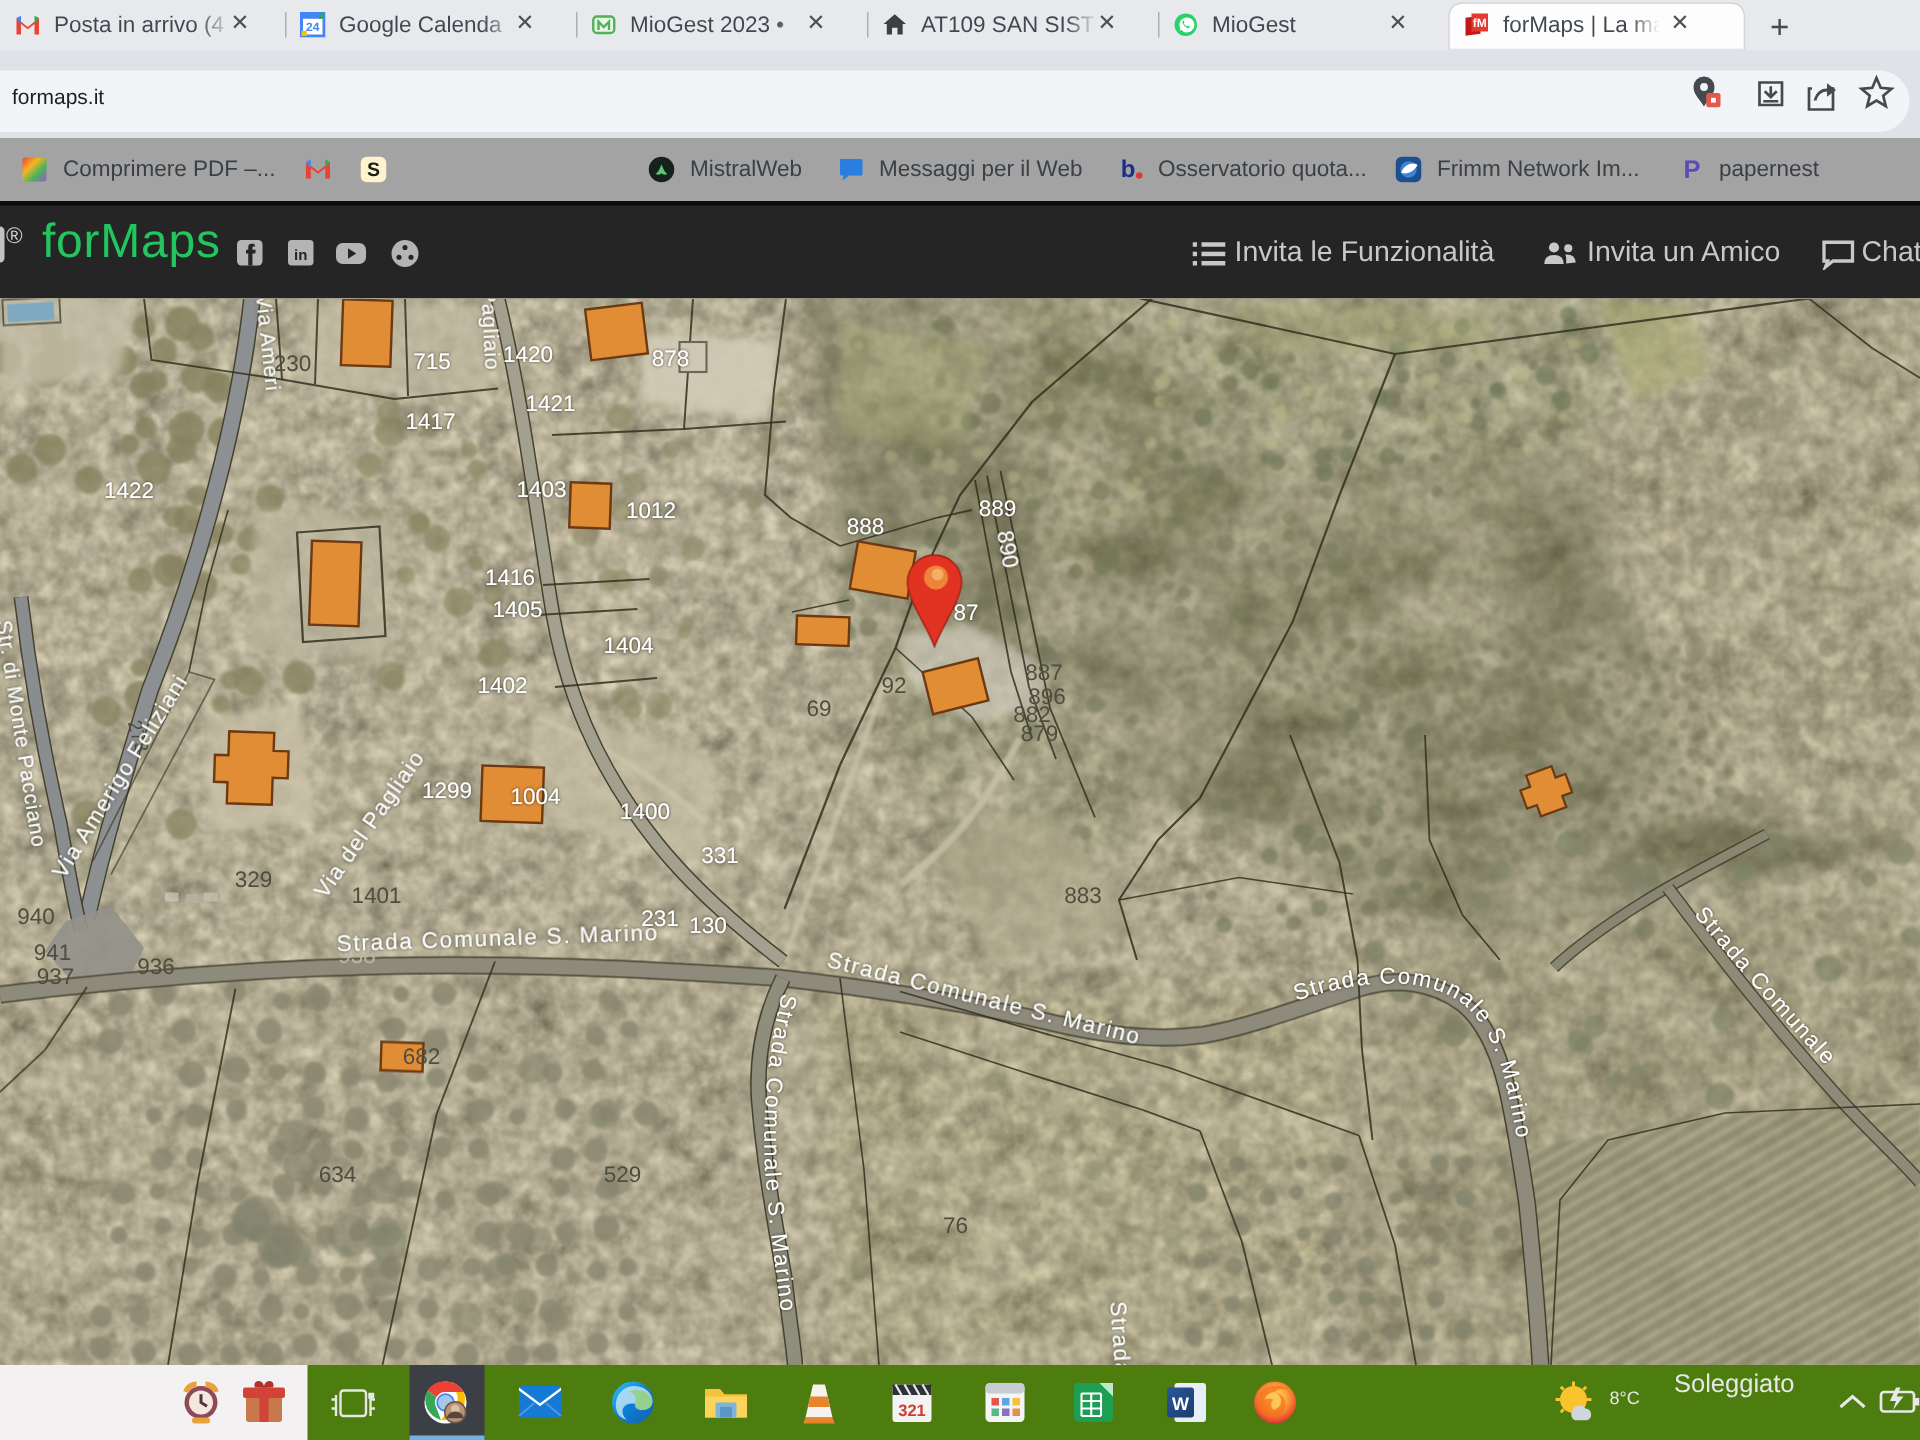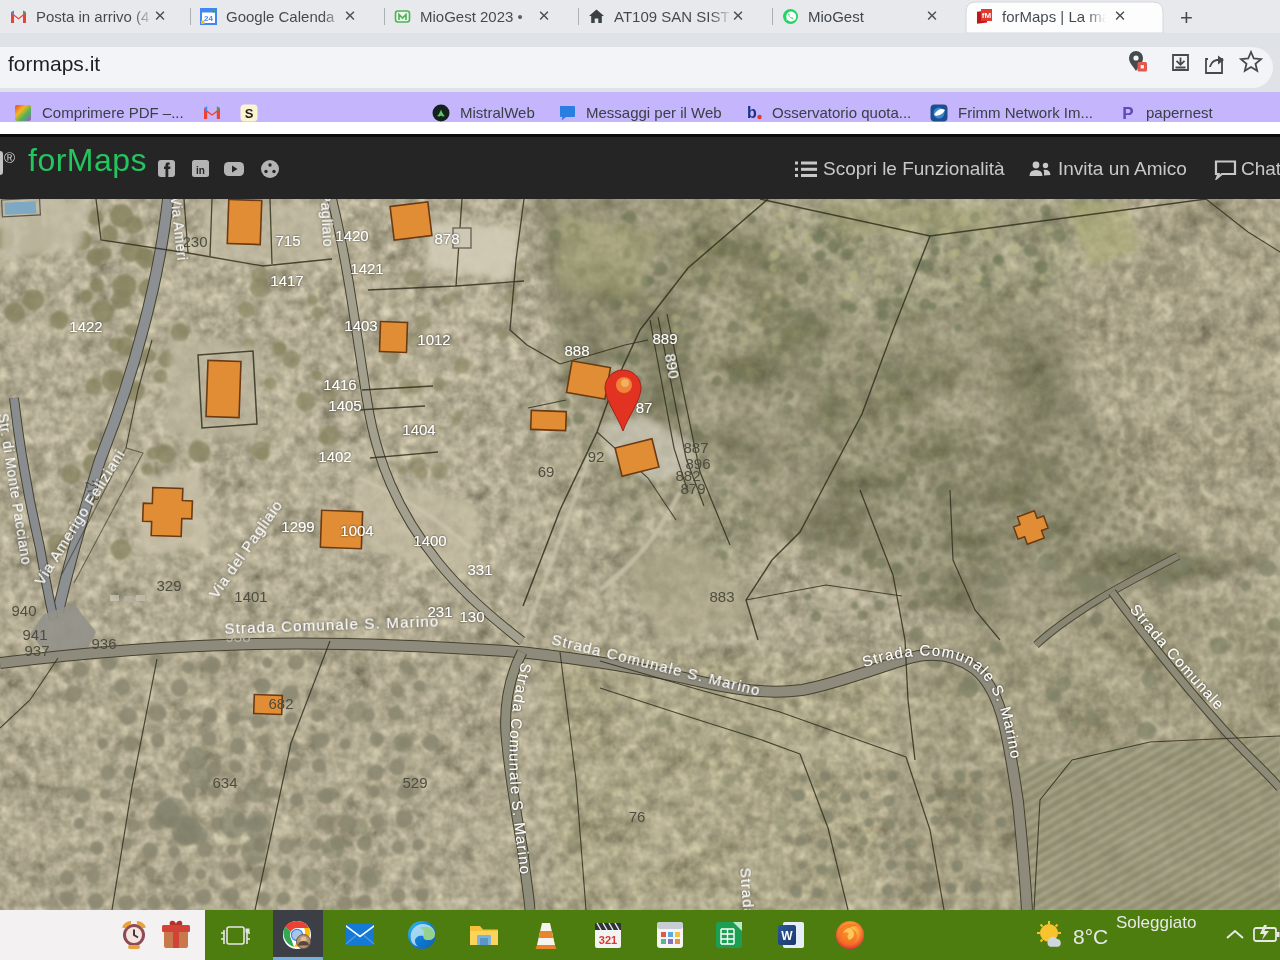--- a/index.html
+++ b/index.html
@@ -1,21 +1,21 @@
 <!DOCTYPE html>
 <html><head><meta charset="utf-8"><style>
 html,body{margin:0;padding:0;width:1280px;height:960px;overflow:hidden;background:#fff;font-family:"Liberation Sans",sans-serif;}
 .abs{position:absolute;}
 #tabs{position:absolute;left:0;top:0;width:1280px;height:33px;background:#e7e9ed;}
 .tabt{position:absolute;top:0;height:33px;line-height:33px;font-size:15px;color:#41474d;white-space:nowrap;overflow:hidden;}
 .sep{position:absolute;top:8px;width:1px;height:17px;background:#aab0b6;}
 .clx{position:absolute;top:8px;width:16px;height:16px;color:#4a5056;font-size:15px;line-height:16px;text-align:center;}
 #toolbar{position:absolute;left:0;top:33px;width:1280px;height:59px;background:#dfe3e7;}
 #omni{position:absolute;left:-30px;top:14px;width:1303px;height:41px;border-radius:21px;background:#f2f4f7;}
-#bkm{position:absolute;left:0;top:92px;width:1280px;height:30px;background:#c4b5fd;}
+#bkm{position:absolute;left:0;top:92px;width:1280px;height:44px;background:#a3a3a3;}
 .bk{position:absolute;top:0;height:42px;line-height:42px;font-size:15px;color:#3a4045;white-space:nowrap;}
 #hdr{position:absolute;left:0;top:134px;width:1280px;height:65px;background:#252525;border-top:3px solid #0c0c0c;box-sizing:border-box;}
 #map{position:absolute;left:0;top:199px;width:1280px;height:711px;}
 #task{position:absolute;left:0;top:910px;width:1280px;height:50px;background:#4d7c0f;}
 .tl{position:absolute;color:#e8e8e8;font-size:16px;}
 </style></head><body>
 <div id="tabs">
 <svg class="abs" style="left:0;top:0" width="1280" height="33">
 <path d="M966,33 L966,12 Q966,2 976,2 L1153,2 Q1163,2 1163,12 L1163,33 Z" fill="#fdfdfe" stroke="#d3d6da" stroke-width="1"></path>
 </svg>
@@ -61,21 +61,21 @@
       <rect x="1" y="4" width="10" height="12" fill="#c21717" transform="skewY(-8)"></rect>
       <rect x="5" y="1" width="11" height="12" fill="#e23a2e"></rect>
       <text x="10.5" y="10" font-size="8" font-weight="bold" fill="#fff" text-anchor="middle" font-family="Liberation Sans">fM</text>
     </svg>
 <div class="tabt" style="left:1002px;width:104px;background:linear-gradient(90deg,#41474d 82%,rgba(65,71,77,0));-webkit-background-clip:text;color:transparent;">forMaps | La ma</div>
 <div class="clx" style="left:1112px;">✕</div>
 <div class="abs" style="left:1180px;top:5px;font-size:22px;color:#45494d;">+</div>
 </div>
 <div id="toolbar">
     <div id="omni"></div>
-<div class="abs" style="left:8px;top:0;height:59px;line-height:62px;font-size:21px;color:#1d2023;">formaps.it</div>
+<div class="abs" style="left:8px;top:0;height:59px;line-height:62px;font-size:14px;color:#1d2023;">formaps.it</div>
 <svg class="abs" style="left:1128px;top:14px" width="140" height="32" viewBox="0 0 140 32">
 <g stroke="#454a4e" fill="none" stroke-width="1.8">
 <path d="M8,4 a7,7 0 0 1 7,7 c0,5 -4,8 -7,13 c-3,-5 -7,-8 -7,-13 a7,7 0 0 1 7,-7 Z" fill="#454a4e" stroke="none"></path>
 <circle cx="8" cy="11" r="2.6" fill="#f2f4f7" stroke="none"></circle>
 <rect x="9.5" y="15" width="9.5" height="9.5" rx="1.5" fill="#e4574c" stroke="none"></rect>
 <rect x="12.7" y="18.2" width="3.2" height="3.2" fill="#fff" stroke="none"></rect>
 <path d="M45,8 L45,23 L60,23 L60,8 Z M52.5,10.5 L52.5,17 M48.5,13.8 L52.5,17.8 L56.5,13.8 M47.5,20.5 L57.5,20.5"></path>
 <path d="M80,12 L78,12 L78,26 L94,26 L94,12 L92,12"></path>
 <path d="M81,20 C83,14 86,12 90,12 L90,8.5 L96,13 L90,17.5 L90,14 C87,14 84,16 83,20 Z" fill="#454a4e" stroke="none"></path>
 <path d="M123,5 L125.8,11.5 L133,12.2 L127.5,16.8 L129.2,23.8 L123,20 L116.8,23.8 L118.5,16.8 L113,12.2 L120.2,11.5 Z"></path>
@@ -150,21 +150,21 @@
 <svg class="abs" style="left:795px;top:24px" width="22" height="17" viewBox="0 0 22 17">
 <g fill="#c8c8c8">
         <rect x="0" y="0.5" width="3" height="3"></rect>
         <rect x="6" y="0.5" width="16" height="3"></rect>
 <rect x="0" y="6.8" width="3" height="3"></rect>
         <rect x="6" y="6.8" width="16" height="3"></rect>
 <rect x="0" y="13" width="3" height="3"></rect>
         <rect x="6" y="13" width="16" height="3"></rect>
       </g>
     </svg>
-<div class="abs" style="left:823px;top:21px;font-size:19px;color:#c8c8c8;">Scopri le Funzionalità</div>
+<div class="abs" style="left:823px;top:21px;font-size:19px;color:#c8c8c8;">Invita le Funzionalità</div>
 <svg class="abs" style="left:1029px;top:24px" width="25" height="17" viewBox="0 0 25 17">
 <g fill="#c8c8c8">
         <circle cx="7" cy="4" r="3.4"></circle>
         <path d="M0.5,15 Q0.5,9 7,9 Q13.5,9 13.5,15 Z"></path>
 <circle cx="16.5" cy="4.5" r="2.7"></circle>
         <path d="M14.5,8.7 Q21,8 21.5,14 L15,14.6 Q15.5,10.5 14.5,8.7 Z"></path>
       </g>
     </svg>
 <div class="abs" style="left:1058px;top:21px;font-size:19px;color:#c8c8c8;">Invita un Amico</div>
 <svg class="abs" style="left:1214px;top:23px" width="23" height="20" viewBox="0 0 23 20">
@@ -1066,21 +1066,21 @@
       </defs>
 <circle cx="16" cy="16" r="14" fill="url(#ff)"></circle>
 <path d="M6,10 C10,4 20,3 26,8 C22,6 18,7 16,9 C20,10 23,13 23,17 C23,22 19,26 14,26 C9,26 5,22 5,17 C5,14 5.5,12 6,10 Z" fill="#f46d1b" opacity="0.7"></path>
 <path d="M16,9 C13,9 10,11 9,14 C11,13 13,13 15,14 C13,16 13,19 15,21 C18,20 20,18 20,15 C20,12 18,10 16,9 Z" fill="#ffd567" opacity="0.8"></path>
     </svg>
 <svg class="abs" style="left:1034px;top:10px" width="34" height="30" viewBox="0 0 34 30">
 <circle cx="15" cy="13" r="9" fill="#f8c32c"></circle>
 <path d="M15,1 v3 M15,22 v3 M3,13 h3 M24,13 h3 M6.5,4.5 l2,2 M21.5,19.5 l2,2 M23.5,4.5 l-2,2 M8.5,19.5 l-2,2" stroke="#f8c32c" stroke-width="2"></path>
 <path d="M14,21 a5,5 0 0 1 9,-2 a4,4 0 0 1 1,7.8 L16,26.8 a4,4 0 0 1 -2,-5.8 Z" fill="#cfd6dd"></path>
 </svg>
-<div class="tl" style="left:1073px;top:15px;font-size:21px;">8°C</div>
+<div class="tl" style="left:1073px;top:15px;font-size:12px;">8°C</div>
 <div class="tl" style="left:1116px;top:3px;font-size:17px;">Soleggiato</div>
 <svg class="abs" style="left:1224px;top:17px" width="22" height="16" viewBox="0 0 22 16">
 <path d="M3,11 L11,4 L19,11" stroke="#e8e8e8" stroke-width="2" fill="none"></path>
     </svg>
 <svg class="abs" style="left:1252px;top:13px" width="28" height="24" viewBox="0 0 28 24">
 <rect x="2" y="5" width="22" height="13" rx="2" fill="none" stroke="#e8e8e8" stroke-width="1.8"></rect>
 <rect x="24.5" y="9" width="3" height="5" fill="#e8e8e8"></rect>
 <path d="M12,2 L8,11 L12,11 L10,17 L17,8 L12.5,8 L15,2 Z" fill="#e8e8e8"></path>
     </svg>
 </div>

